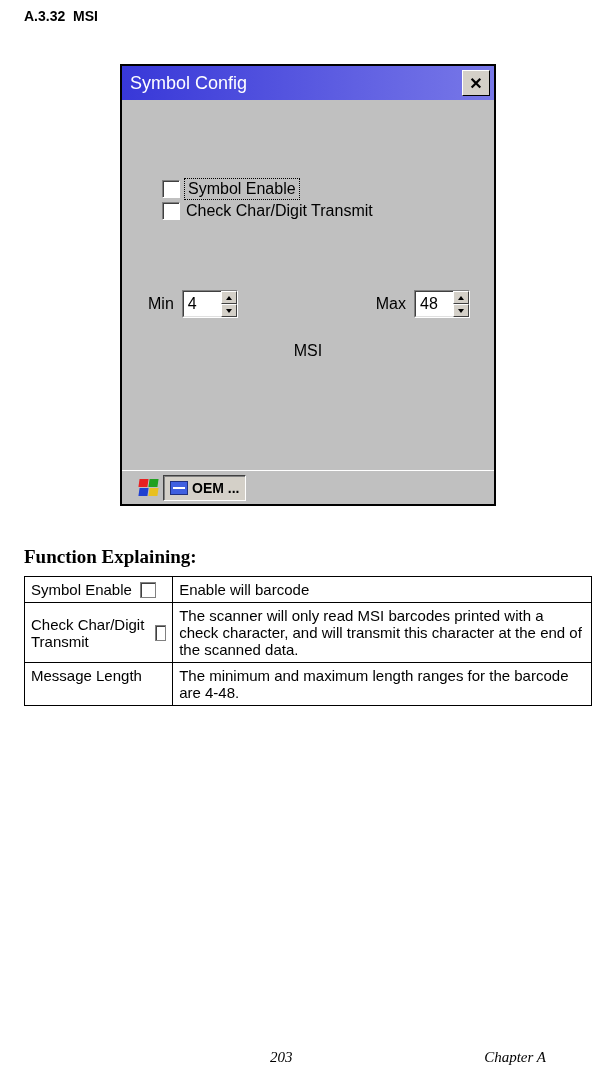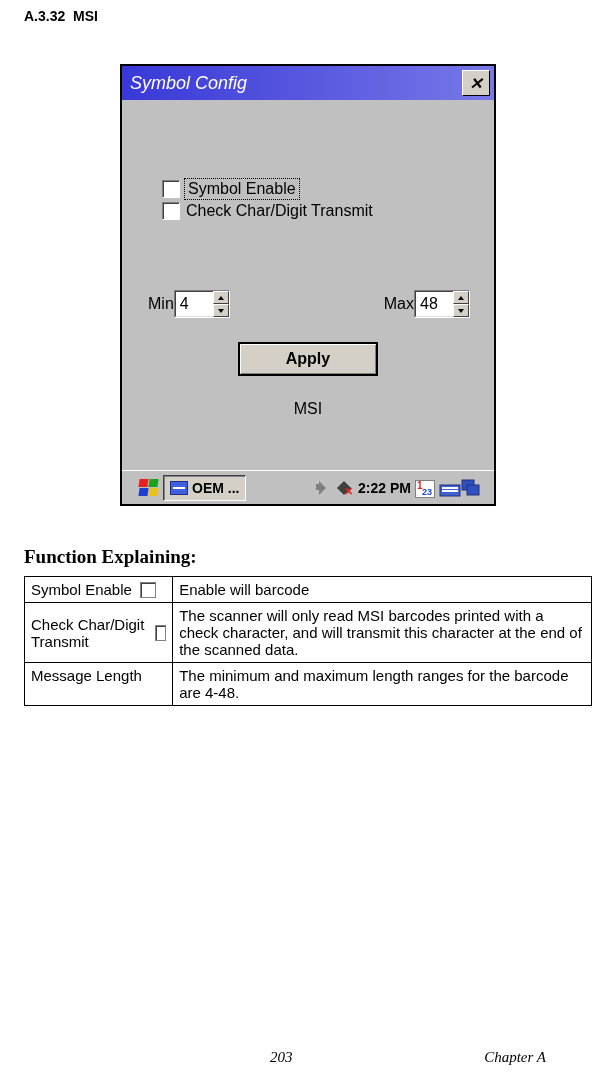--- a/index.html
+++ b/index.html
@@ -22,21 +22,20 @@
       border: 2px solid #000;
       background: #c0c0c0;
     }
     .title-bar {
       background: linear-gradient(to right, #3838d8, #7878e8);
       display: flex;
       align-items: center;
       justify-content: space-between;
       padding: 4px 4px 4px 8px;
       height: 34px;
-      font-style: italic;
     }
     .title-bar-text {
       color: #fff;
       font-family: Tahoma, sans-serif;
       font-size: 18px;
     }
     .close-btn {
       width: 28px;
       height: 26px;
       background: #d4d0c8;
@@ -78,20 +77,21 @@
     }
     .checkbox-label.selected {
       background: #c0c0c0;
       outline: 1px dotted #000;
       outline-offset: 1px;
       padding: 0 2px;
     }
     .min-max-row {
       display: flex;
       align-items: center;
+      gap: 8px;
       margin-top: 70px;
       margin-left: 2px;
     }
     .minmax-label {
       font-family: Tahoma, sans-serif;
       font-size: 16px;
     }
     .spinner {
       display: flex;
       align-items: stretch;
@@ -316,55 +316,33 @@
             </div>
           <div class="spinner-btn">
               <svg viewBox="0 0 6 4">
                 <polygon points="0,0 6,0 3,4" fill="#000"></polygon>
               </svg>
             </div>
         </div>
       </div>
     </div>
 
-    <div class="apply-btn">Apply</div>
     <div class="msi-label">MSI</div>
   </div>
 
   <div class="taskbar">
     <div class="start-flag">
       <div class="flag-piece fp1"></div>
         <div class="flag-piece fp2"></div>
         <div class="flag-piece fp3"></div>
         <div class="flag-piece fp4"></div>
     </div>
     <div class="taskbar-btn pressed">
       <span class="oem-icon"></span>
       <span>OEM ...</span>
-    </div>
-    <div class="tray">
-      <div class="tray-icon speaker-icon"></div>
-      <div class="tray-icon net-icon"></div>
-      <span class="clock">2:22 PM</span>
-      <div class="tray-icon cal-icon">
-          <span class="cal-sub">23</span>
-        </div>
-      <div class="tray-icon kb-icon">
-        <svg viewBox="0 0 22 18">
-            <rect x="1" y="6" width="20" height="11" fill="#4060d0" stroke="#203080"></rect>
-            <rect x="3" y="8" width="16" height="2" fill="#fff"></rect>
-            <rect x="3" y="11" width="16" height="2" fill="#fff"></rect>
-          </svg>
-      </div>
-      <div class="tray-icon windows-icon">
-        <svg viewBox="0 0 20 18">
-            <rect x="1" y="1" width="12" height="10" fill="#3050c0" stroke="#203080"></rect>
-            <rect x="6" y="6" width="12" height="10" fill="#3050c0" stroke="#203080"></rect>
-          </svg>
-      </div>
     </div>
   </div>
 </div>
 
 <div class="function-heading">Function Explaining:</div>
 
 <table class="explain">
   <tbody>
   <tr>
     <td>

